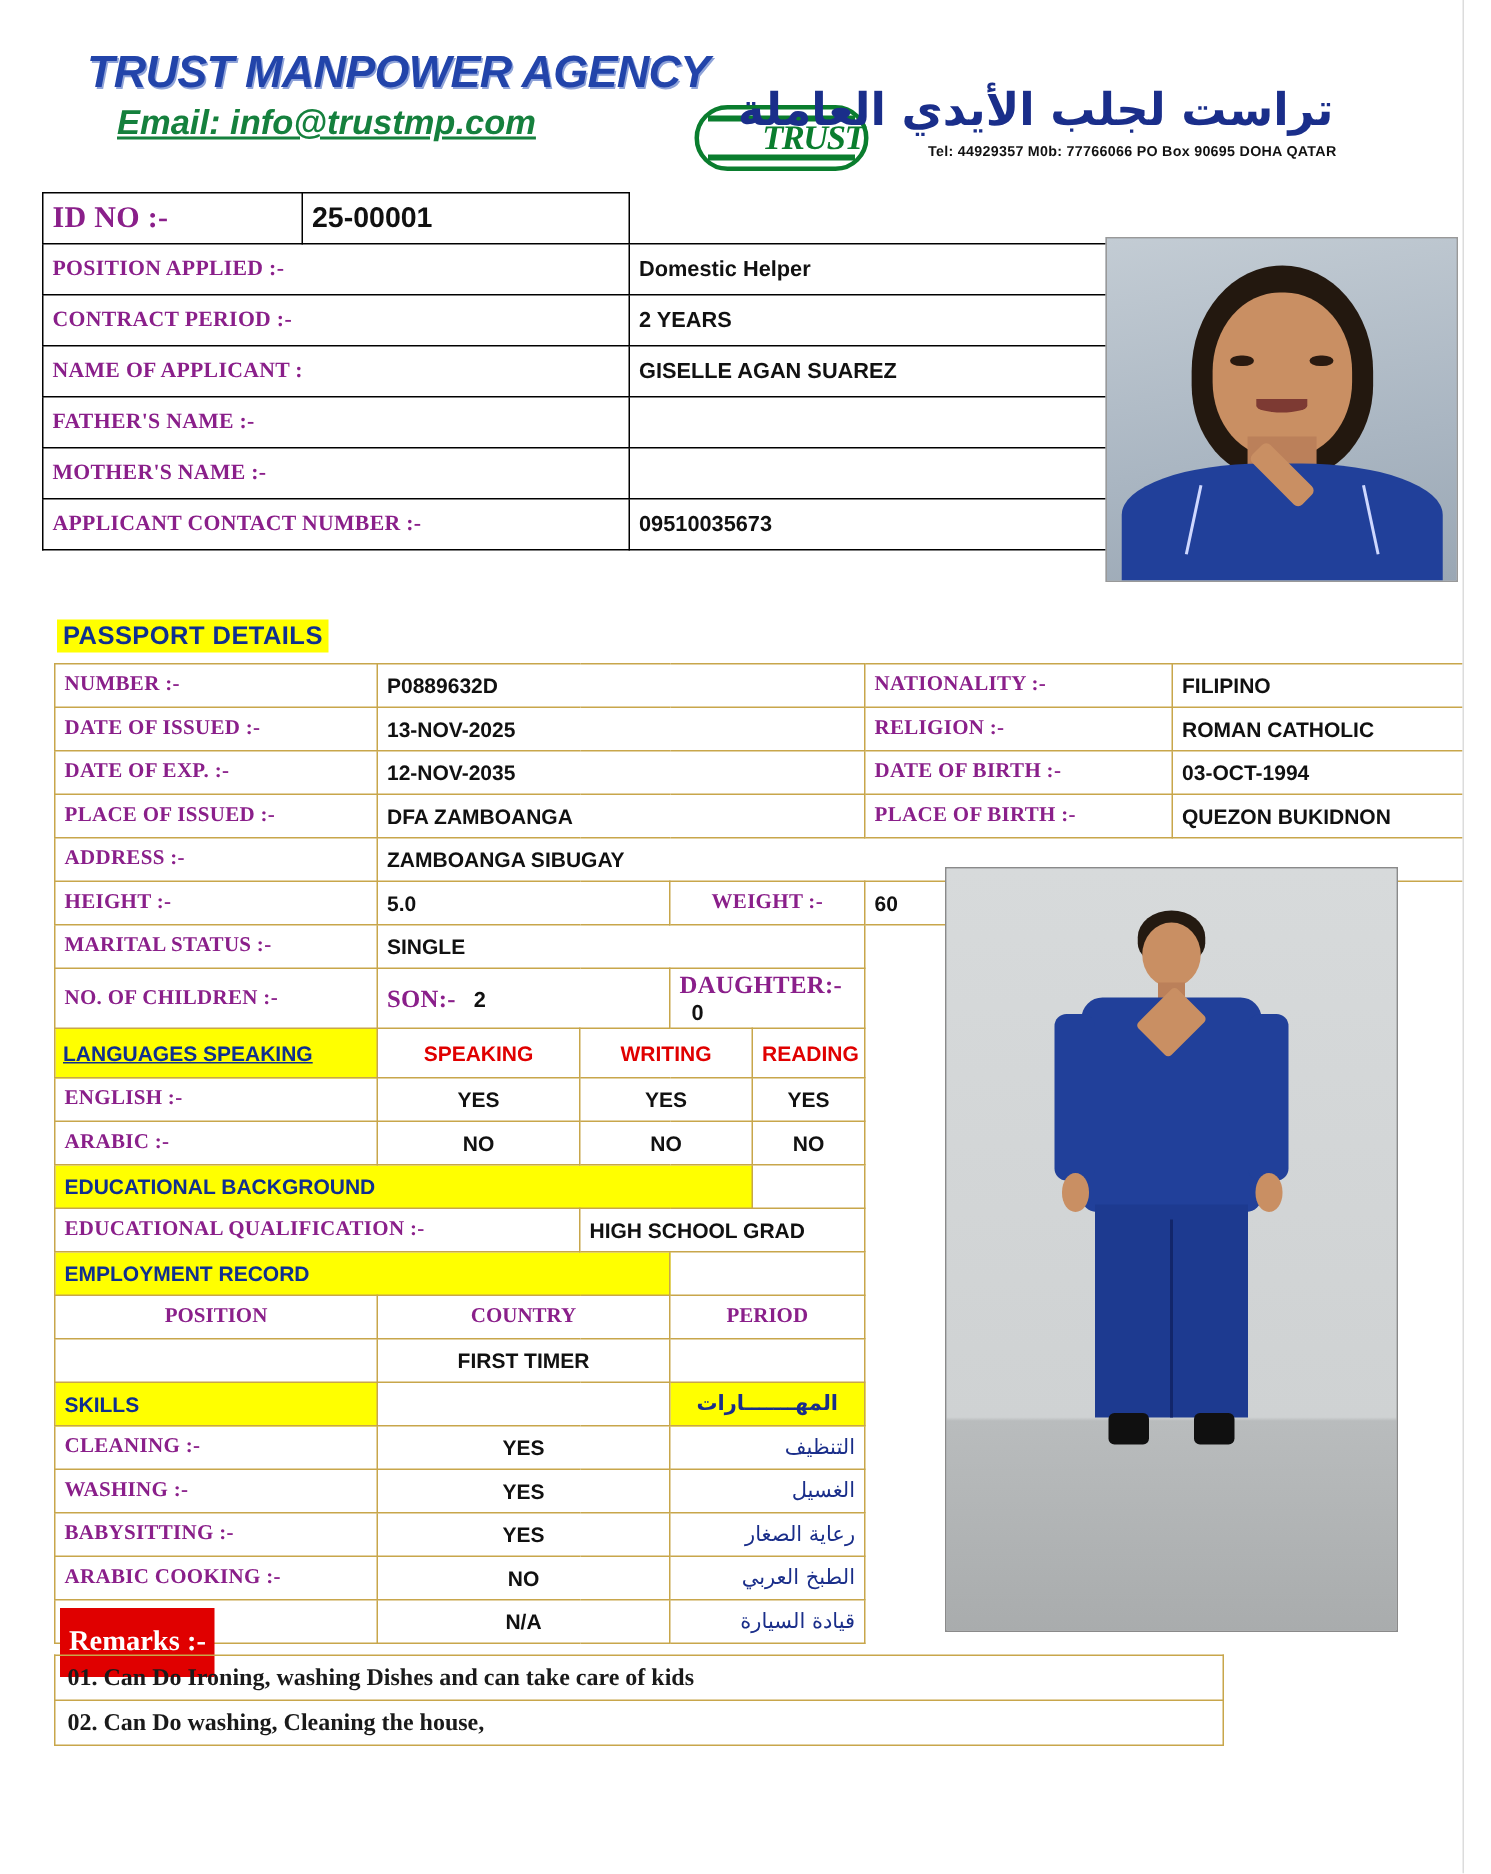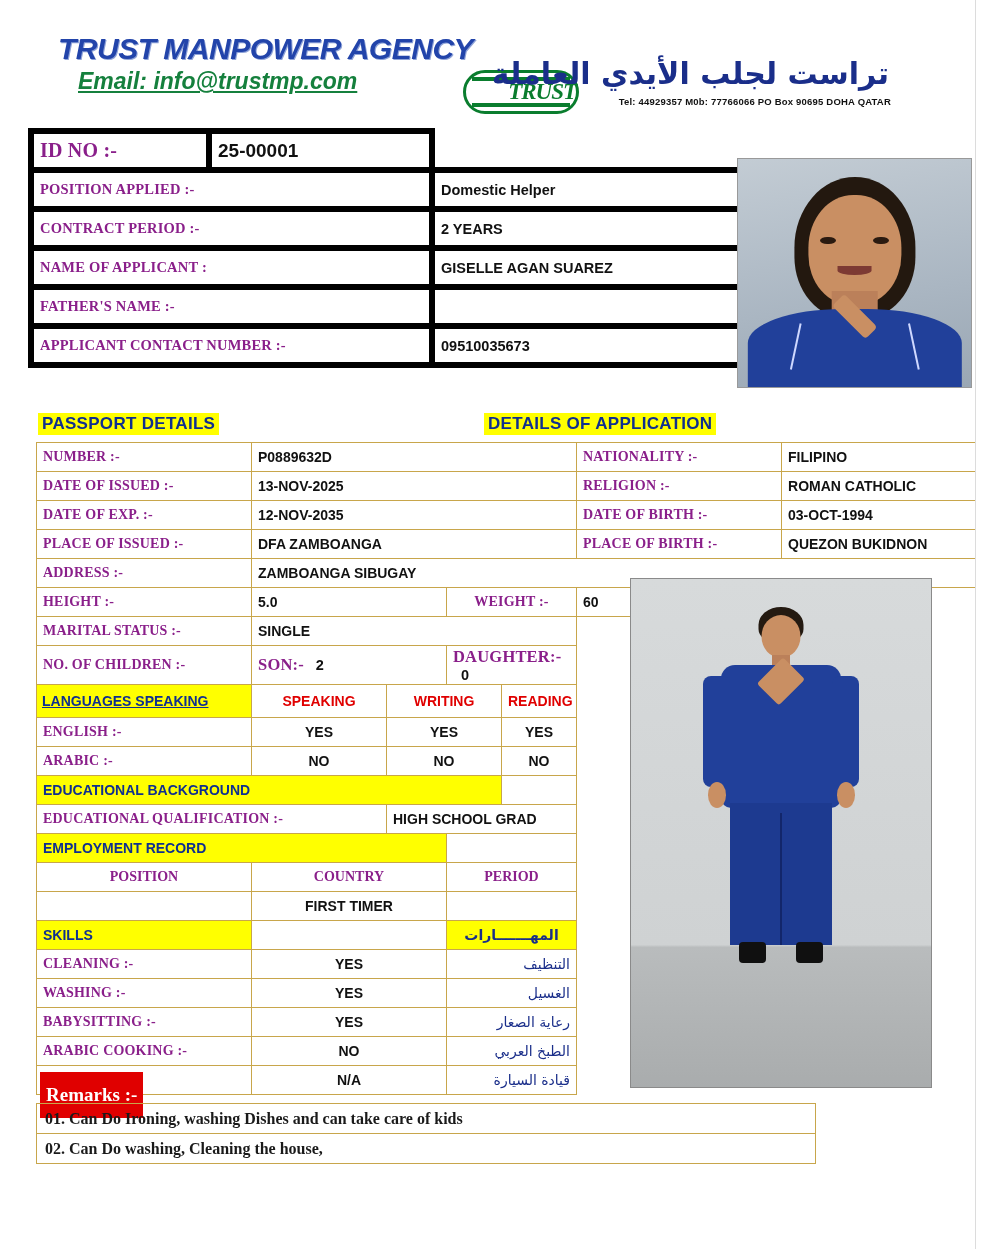--- a/index.html
+++ b/index.html
@@ -106,21 +106,21 @@
     color: #111;
     letter-spacing: 0.2px;
   }
 
   
   .tbl {
     border-collapse: collapse;
     table-layout: fixed;
   }
   .tbl td {
-    border: 6px solid #000000;
+    border: 1px solid #000000;
     padding: 2px 6px;
     vertical-align: middle;
     height: 25px;
     font-size: 14.5px;
   }
   .lbl {
     font-family: "Liberation Serif", serif;
     font-weight: bold;
     color: #8a1f8a;
     font-size: 16.5px;
@@ -306,20 +306,24 @@
     <tr>
       <td class="lbl" colspan="2">CONTRACT PERIOD :-</td>
       <td class="val">2 YEARS</td>
     </tr>
     <tr>
       <td class="lbl" colspan="2">NAME OF APPLICANT :</td>
       <td class="val">GISELLE AGAN SUAREZ</td>
     </tr>
     <tr>
       <td class="lbl" colspan="2">FATHER'S NAME :-</td>
+      <td class="val"></td>
+    </tr>
+    <tr>
+      <td class="lbl" colspan="2">MOTHER'S NAME :-</td>
       <td class="val"></td>
     </tr>
     <tr>
       <td class="lbl" colspan="2">APPLICANT CONTACT NUMBER :-</td>
       <td class="val">09510035673</td>
     </tr>
   </tbody>
     </table>
 
   <div class="photo1">
@@ -333,21 +337,20 @@
       <div class="p-neck"></div>
       <div class="p-body">
           <div class="p-v"></div>
           <div class="p-stripe l"></div>
           <div class="p-stripe r"></div>
         </div>
     </div>
   </div>
 
   <div class="sec-head" style="left:38px; top:413px;">PASSPORT  DETAILS</div>
-  <div class="sec-head" style="left:484px; top:413px;">DETAILS  OF  APPLICATION</div>
 
   <table class="grid">
     <colgroup>
       <col style="width:215px">
         <col style="width:135px">
         <col style="width:60px">
       <col style="width:55px">
         <col style="width:75px">
       <col style="width:205px">
         <col style="width:240px">

